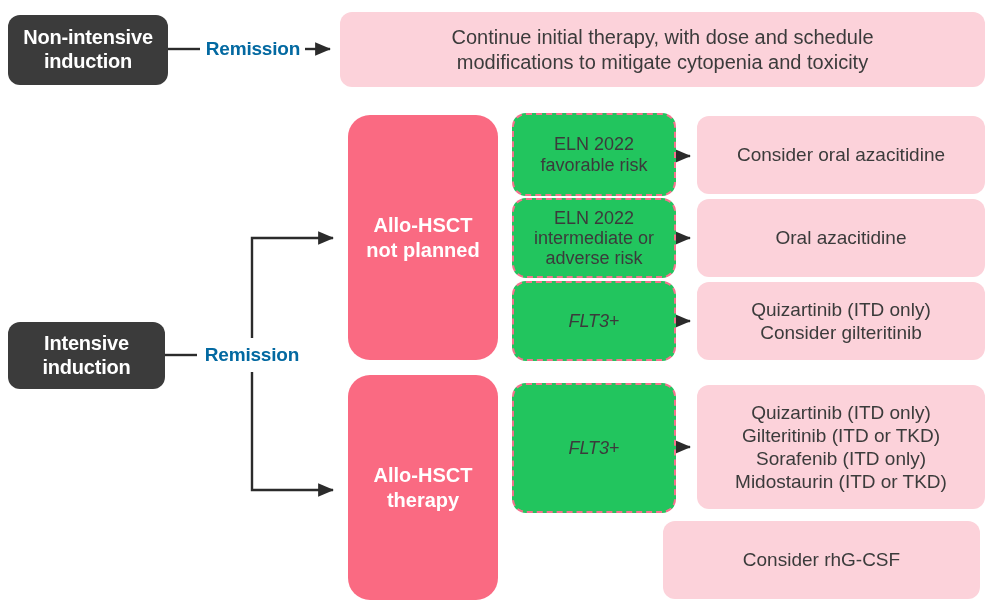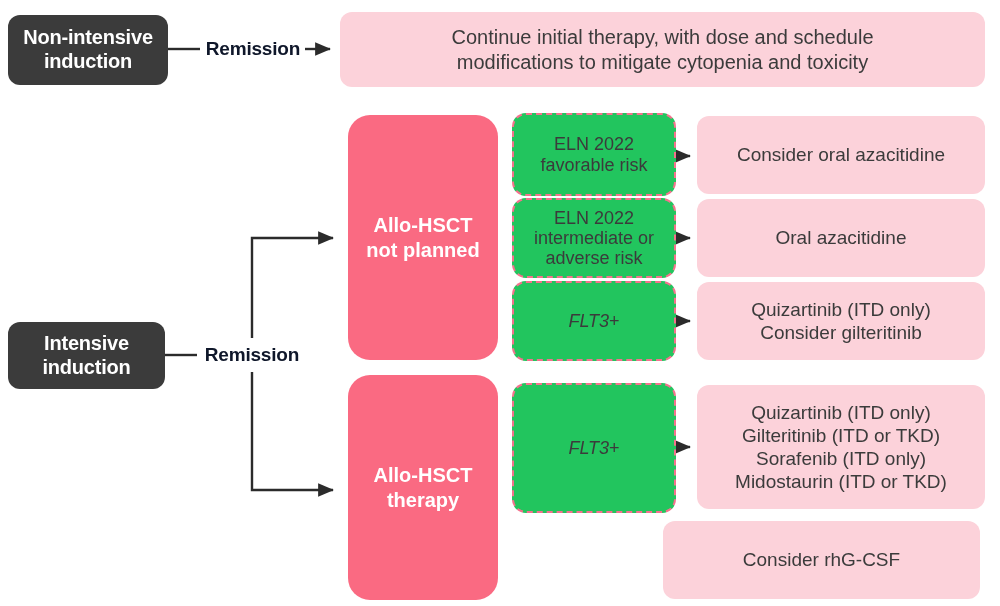--- a/index.html
+++ b/index.html
@@ -35,21 +35,21 @@
     justify-content: center;
     text-align: center;
     letter-spacing: -0.2px;
     box-sizing: border-box;
     padding: 0 8px;
   }
 
   
   .remission-label {
     position: absolute;
-    color: #0f172a;
+    color: #0369a1;
     font-weight: bold;
     font-size: 19px;
     letter-spacing: -0.2px;
     white-space: nowrap;
     display: flex;
     align-items: center;
     justify-content: center;
   }
 
   

